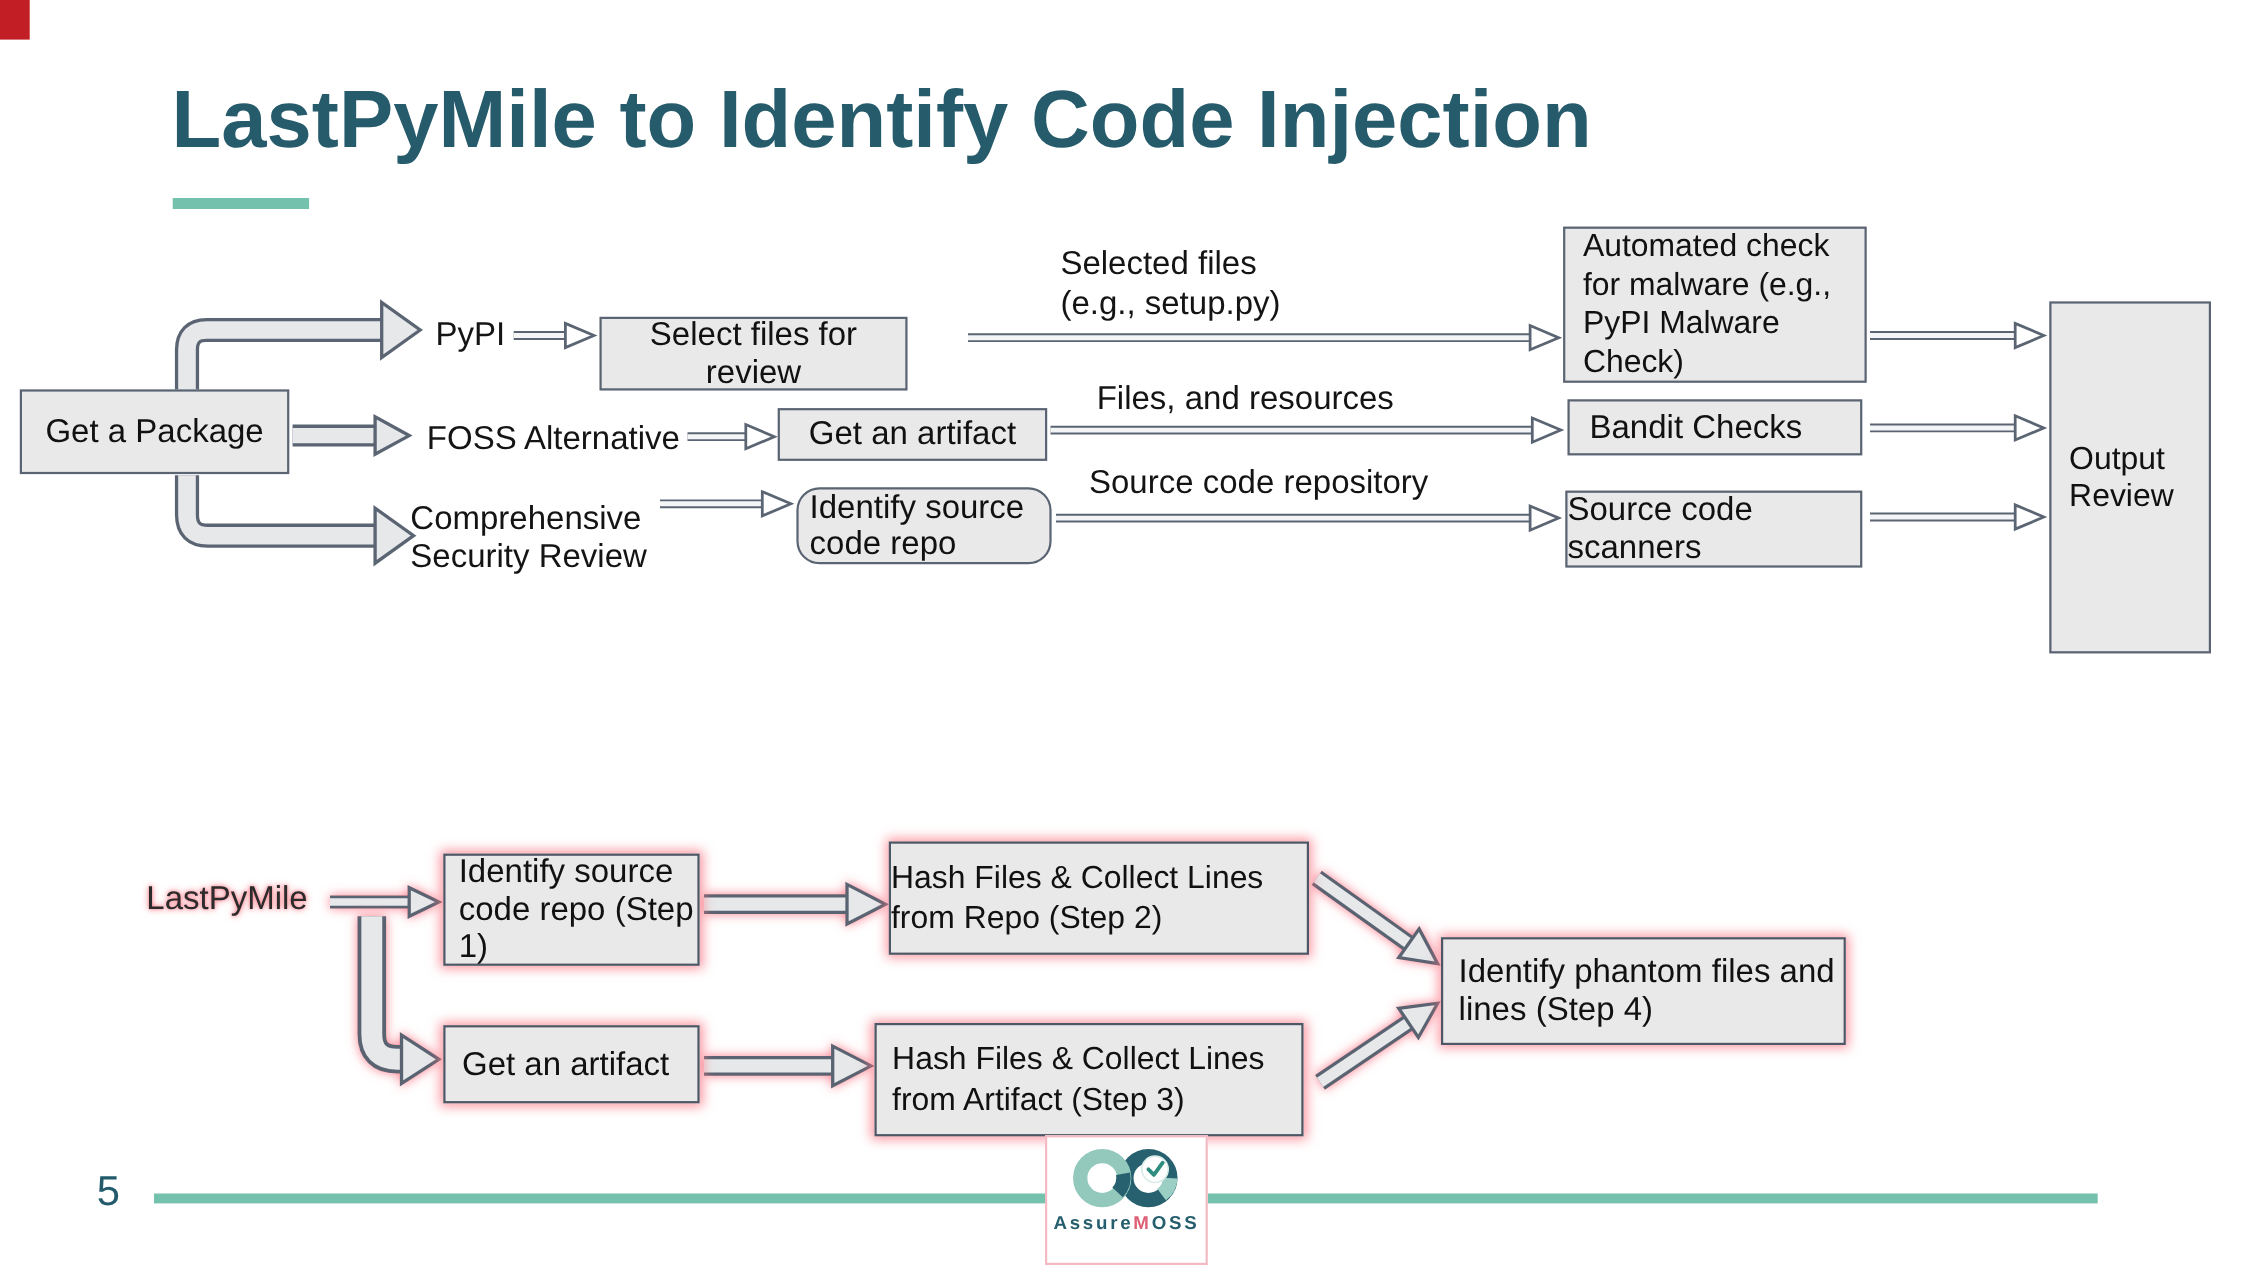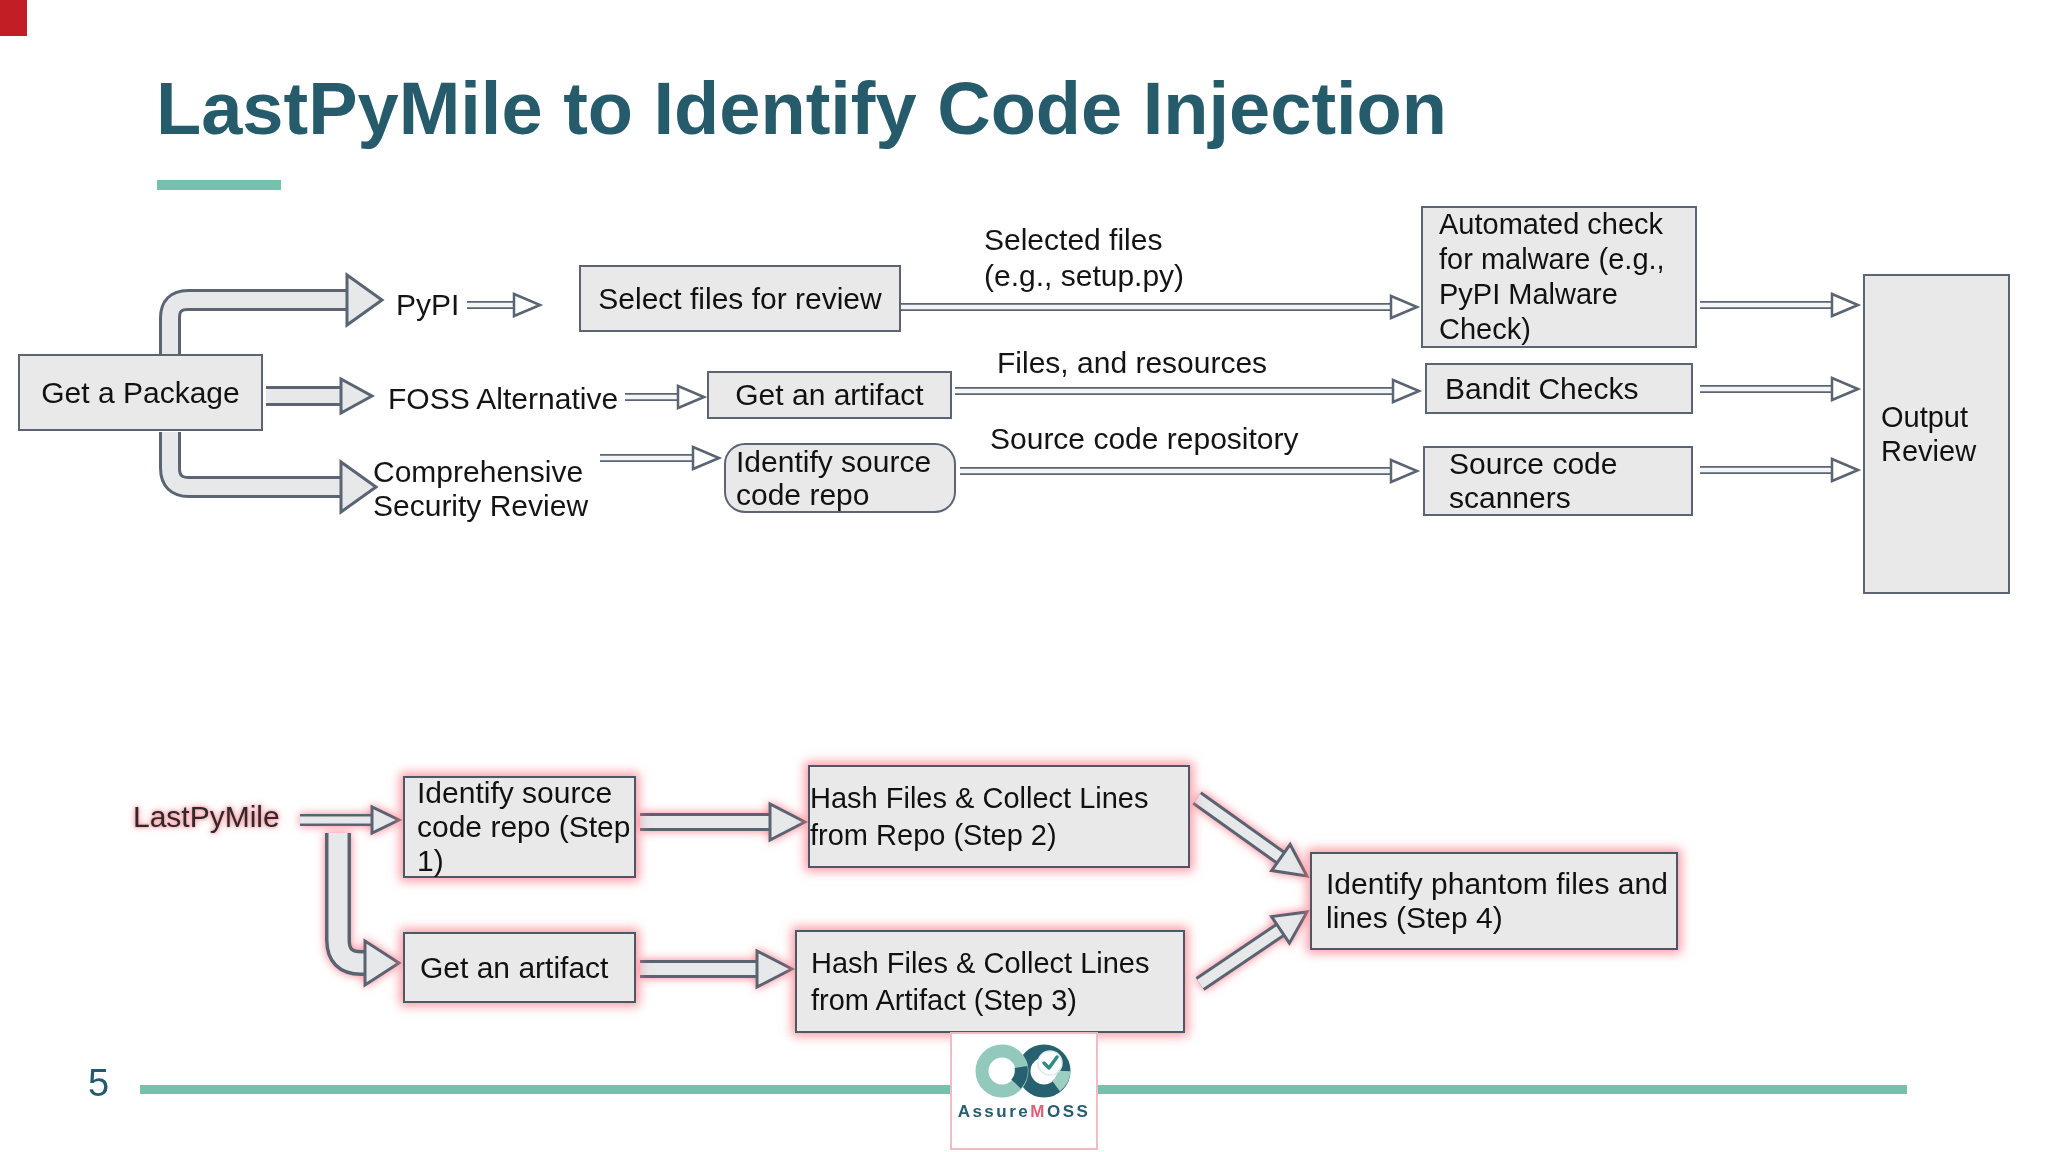--- a/index.html
+++ b/index.html
@@ -143,51 +143,51 @@
         <polygon points="1307,912 1289.4178841337705,943.1587740719447 1271.5237112227067,916.6295717501832" fill="#e6e8ea" stroke="#5a6472" stroke-width="3"></polygon>
       </g>
     </svg>
 
   <div class="node center" style="left:18px;top:354px;width:245px;height:77px;">
     <span>Get a Package</span>
   </div>
 
   <div class="lbl" style="left:396px;top:287px;">PyPI</div>
 
-  <div class="node center" style="left:545px;top:265px;width:322px;height:67px;margin-left:34px;">
+  <div class="node center" style="left:545px;top:288px;width:280px;height:67px;">
     <span>Select files for review</span>
   </div>
 
   <div class="lbl" style="left:388px;top:381px;white-space:nowrap;">FOSS Alternative</div>
 
   <div class="node center" style="left:707px;top:371px;width:245px;height:48px;">
     <span>Get an artifact</span>
   </div>
 
   <div class="lbl" style="left:373px;top:455px;width:225px;line-height:34px;">Comprehensive Security Review</div>
 
   <div class="node" style="left:724px;top:443px;width:232px;height:70px;padding-left:10px;line-height:33px;border-radius:21px;">
     <span>Identify source code repo</span>
   </div>
 
-  <div class="lbl" style="left:984px;top:222px;width:235px;">Selected files (e.g., setup.py)</div>
+  <div class="lbl" style="left:964px;top:222px;width:235px;">Selected files (e.g., setup.py)</div>
 
   <div class="lbl" style="left:997px;top:345px;white-space:nowrap;">Files, and resources</div>
 
   <div class="lbl" style="left:990px;top:421px;white-space:nowrap;">Source code repository</div>
 
   <div class="node" style="left:1421px;top:206px;width:276px;height:142px;padding-left:16px;font-size:29px;line-height:35px;">
     <span>Automated check for malware (e.g., PyPI Malware Check)</span>
   </div>
 
   <div class="node" style="left:1425px;top:363px;width:268px;height:51px;padding-left:18px;">
     <span>Bandit Checks</span>
   </div>
 
-  <div class="node" style="left:1423px;top:446px;width:270px;height:70px;padding-left:24px;">
+  <div class="node" style="left:1423px;top:446px;width:270px;height:70px;padding-left:0;">
     <span>Source code scanners</span>
   </div>
 
   <div class="node" style="left:1863px;top:274px;width:147px;height:320px;padding-left:16px;font-size:29px;">
     <span>Output Review</span>
   </div>
 
   <div class="lastpymile" style="left:133px;top:800px;">LastPyMile</div>
 
   <div class="node glow" style="left:403px;top:776px;width:233px;height:102px;padding-left:12px;">

